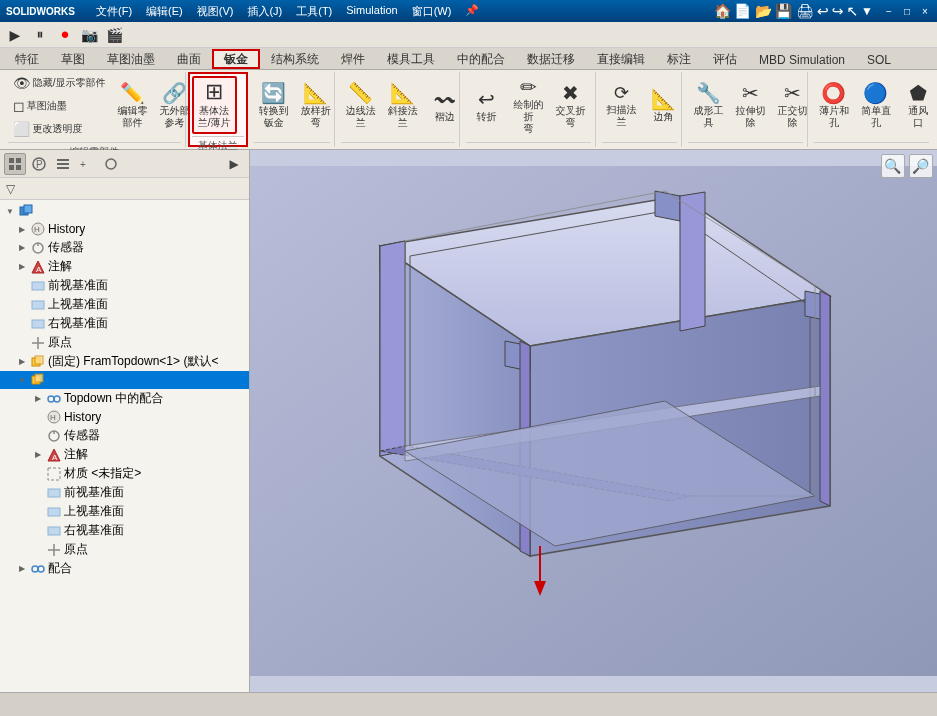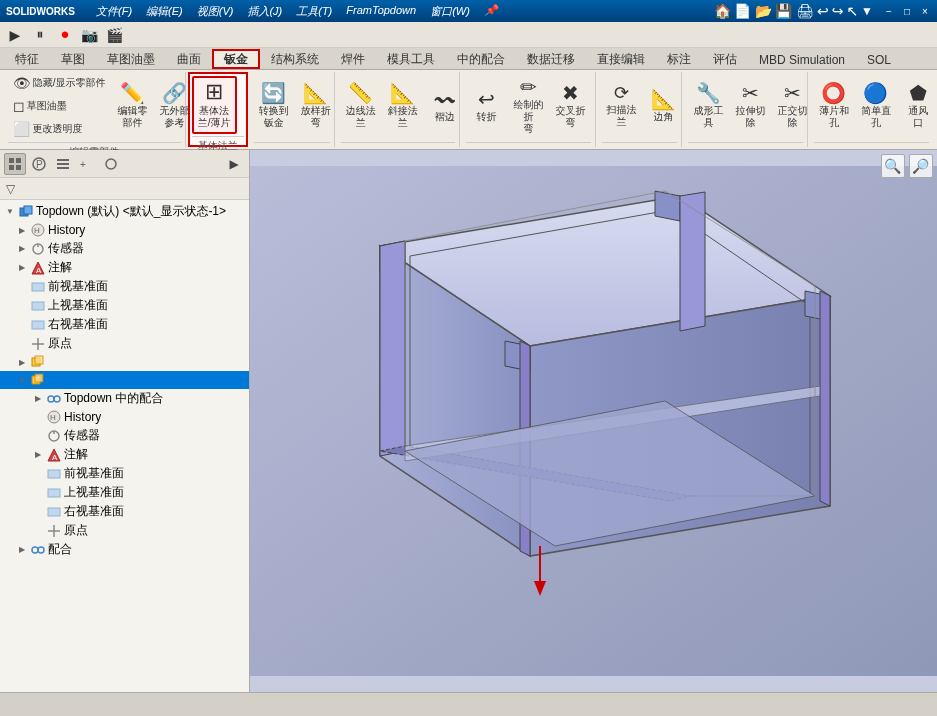--- a/index.html
+++ b/index.html
@@ -11,21 +11,21 @@
       background: linear-gradient(to bottom, #0060a8, #003f7a);
       display: flex;
       align-items: center;
       padding: 0 4px;
       color: white;
       font-size: 11px;
     }
     #titlebar .logo { margin-right: 6px; display: flex; align-items: center; }
     #titlebar .logo svg { width: 80px; height: 16px; }
     #titlebar .menus { display: flex; gap: 2px; flex: 1; }
-    #titlebar .menu-item { padding: 1px 6px; cursor: pointer; color: white; font-size: 11px; font-style: italic; }
+    #titlebar .menu-item { padding: 1px 6px; cursor: pointer; color: white; font-size: 11px; }
     #titlebar .win-buttons { display: flex; gap: 2px; }
     #titlebar .win-btn { width: 16px; height: 14px; display: flex; align-items: center; justify-content: center; font-size: 10px; cursor: pointer; color: white; }
 
     
     #quick-toolbar {
       height: 26px;
       background: #e8e4dc;
       display: flex;
       align-items: center;
       padding: 0 4px;
@@ -283,21 +283,21 @@
     <svg viewBox="0 0 80 16" fill="none">
       <text x="2" y="12" font-size="10" fill="white" font-weight="bold">SOLIDWORKS</text>
     </svg>
   </div>
   <div class="menus">
     <span class="menu-item">文件(F)</span>
     <span class="menu-item">编辑(E)</span>
     <span class="menu-item">视图(V)</span>
     <span class="menu-item">插入(J)</span>
     <span class="menu-item">工具(T)</span>
-    <span class="menu-item">FramTopdown</span>
+    <span class="menu-item">Simulation</span>
     <span class="menu-item">窗口(W)</span>
     <span class="menu-item">📌</span>
   </div>
 
   <div style="display:flex;align-items:center;gap:3px;margin-right:8px;">
     <span style="color:white;font-size:14px;cursor:pointer;">🏠</span>
     <span style="color:white;font-size:14px;cursor:pointer;">📄</span>
     <span style="color:white;font-size:14px;cursor:pointer;">📂</span>
     <span style="color:white;font-size:14px;cursor:pointer;">💾</span>
     <span style="color:white;font-size:14px;cursor:pointer;">🖨</span>
@@ -529,21 +529,20 @@
     <div id="feature-tree">
 
       <div class="tree-item">
         <span class="expand-arrow">▼</span>
         <span class="tree-icon">
           <svg width="16" height="16" viewBox="0 0 16 16">
               <rect x="2" y="4" width="8" height="8" fill="#4488cc" stroke="#2266aa" stroke-width="1"></rect>
               <rect x="6" y="2" width="8" height="8" fill="#66aaee" stroke="#2266aa" stroke-width="1"></rect>
             </svg>
         </span>
-        <span class="tree-label">Topdown (默认) &lt;默认_显示状态-1&gt;</span>
       </div>
 
       <div class="tree-item tree-indent">
         <span class="expand-arrow">▶</span>
         <span class="tree-icon">
           <svg width="16" height="16" viewBox="0 0 16 16">
               <circle cx="8" cy="8" r="6" fill="#e8e4dc" stroke="#888" stroke-width="1"></circle>
               <text x="4" y="11" font-size="8" fill="#666">H</text>
             </svg>
         </span>
@@ -614,20 +613,21 @@
       </div>
 
       <div class="tree-item tree-indent">
         <span class="expand-arrow">▶</span>
         <span class="tree-icon">
           <svg width="16" height="16" viewBox="0 0 16 16">
               <rect x="2" y="4" width="8" height="8" fill="#ffcc44" stroke="#cc8800" stroke-width="1"></rect>
               <rect x="5" y="2" width="8" height="8" fill="#ffdd88" stroke="#cc8800" stroke-width="1" opacity="0.8"></rect>
             </svg>
         </span>
+        <span class="tree-label">(固定) FramTopdown&lt;1&gt; (默认&lt;</span>
       </div>
 
       <div class="tree-item tree-indent selected">
         <span class="expand-arrow">▼</span>
         <span class="tree-icon">
           <svg width="16" height="16" viewBox="0 0 16 16">
               <rect x="2" y="4" width="8" height="8" fill="#ffcc44" stroke="#cc8800" stroke-width="1"></rect>
               <rect x="5" y="2" width="8" height="8" fill="#ffdd88" stroke="#cc8800" stroke-width="1" opacity="0.8"></rect>
             </svg>
         </span>
@@ -670,20 +670,29 @@
         <span class="expand-arrow">▶</span>
         <span class="tree-icon">
           <svg width="16" height="16" viewBox="0 0 16 16">
               <polygon points="8,2 14,14 2,14" fill="#cc4444" stroke="#aa2222" stroke-width="1"></polygon>
               <text x="6" y="13" font-size="8" fill="white">A</text>
             </svg>
         </span>
         <span class="tree-label">注解</span>
       </div>
 
+      <div class="tree-item tree-indent2">
+        <span class="expand-arrow" style="visibility:hidden;">▶</span>
+        <span class="tree-icon">
+          <svg width="16" height="16" viewBox="0 0 16 16">
+              <rect x="2" y="2" width="12" height="12" fill="none" stroke="#888" stroke-width="1" stroke-dasharray="3,2"></rect>
+            </svg>
+        </span>
+        <span class="tree-label">材质 &lt;未指定&gt;</span>
+      </div>
 
       <div class="tree-item tree-indent2">
         <span class="expand-arrow" style="visibility:hidden;">▶</span>
         <span class="tree-icon">
           <svg width="16" height="16" viewBox="0 0 16 16">
               <rect x="2" y="4" width="12" height="8" fill="#aaccee" stroke="#6699cc" stroke-width="1" opacity="0.7"></rect>
             </svg>
         </span>
         <span class="tree-label">前视基准面</span>
       </div>

